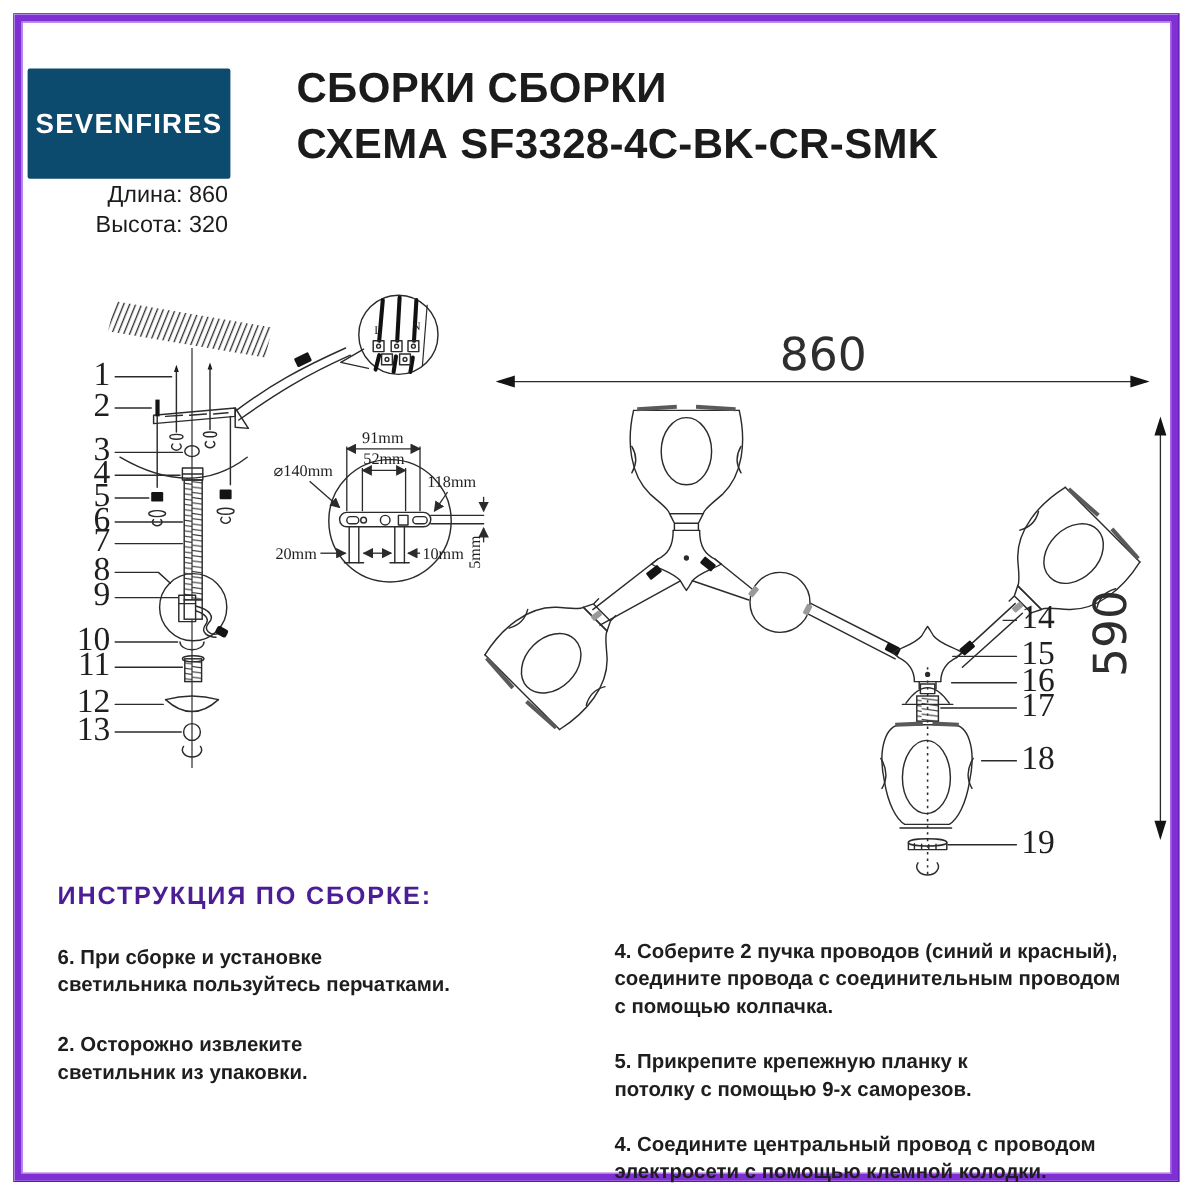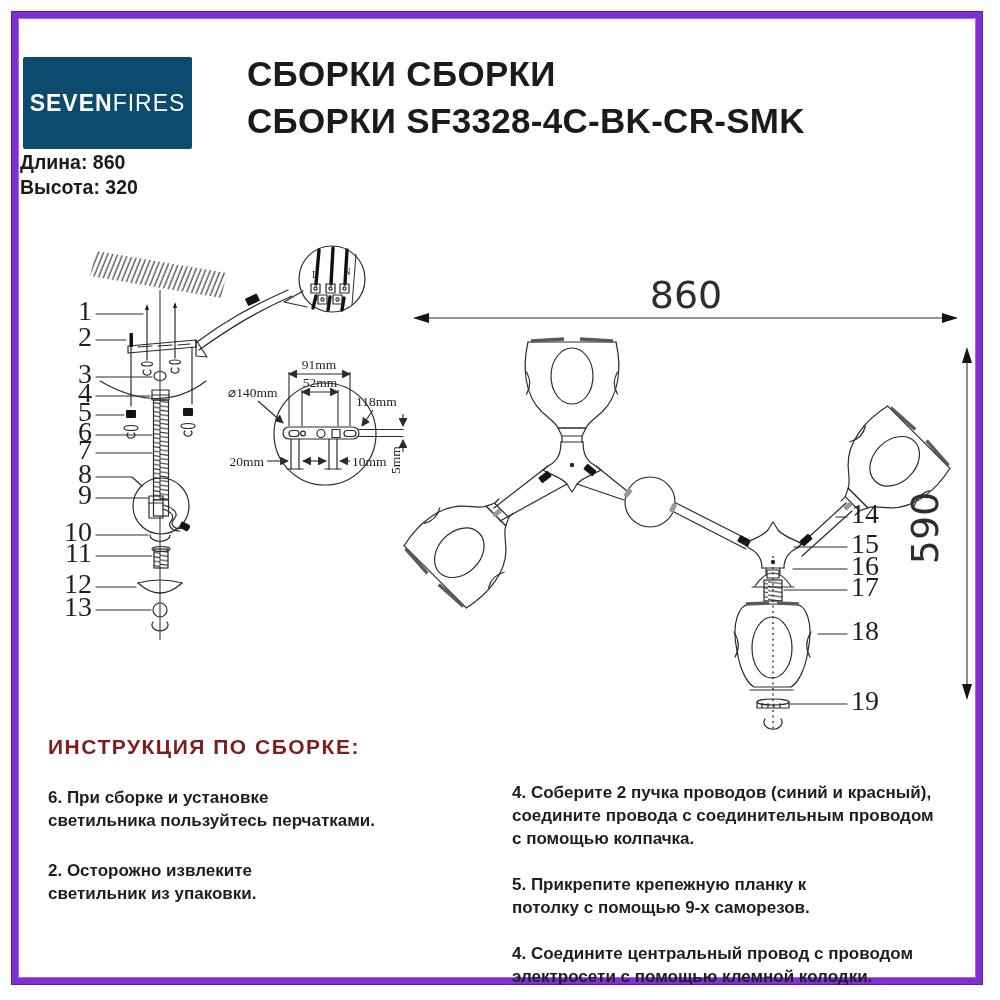--- a/index.html
+++ b/index.html
@@ -8,32 +8,32 @@
   .frame{position:absolute;left:12px;top:12px;width:970px;height:972px;box-sizing:border-box;
          border:6px solid #7e30d3;box-shadow:0 0 0 1px #5d1ca6, inset 0 0 0 1px #a express;}
   .frame{box-shadow:0 0 0 1px #5d1ca6, inset 0 0 0 1px #a express;}
   
   .frame{box-shadow:0 0 0 1px #5d1ca6, inset 0 0 0 1px #aa66e8;}
 
   .logo{position:absolute;left:23px;top:57px;width:169px;height:92px;background:#0c4a6e;
         display:flex;align-items:center;justify-content:center;color:#fff;font-size:23px;
         letter-spacing:1px;border-radius:2px;}
   .logo .b{font-weight:700;}
-  .logo .l{font-weight:400;}
+  .logo .l{font-weight:700;}
 
   .title{position:absolute;left:247px;top:50px;font-size:35px;line-height:47px;font-weight:700;
          letter-spacing:.3px;color:#1b1b1b;white-space:nowrap;}
 
-  .specs{position:absolute;left:20px;top:150px;width:170px;font-size:19.5px;
-         line-height:25px;font-weight:700;color:#1b1b1b;}
+  .specs{position:absolute;left:20px;top:150px;width:170px;text-align:right;font-size:19.5px;
+         line-height:25px;font-weight:400;color:#1b1b1b;}
 
   .diagram{position:absolute;left:30px;top:235px;width:945px;height:495px;}
 
   .instr-head{position:absolute;left:48px;top:735px;font-size:21px;font-weight:700;
-              letter-spacing:1.5px;color:#7f1d1d;}
+              letter-spacing:1.5px;color:#4c1d95;}
   .col{position:absolute;font-size:17px;line-height:23px;font-weight:600;color:#1e1e1e;}
   .col-left{left:48px;top:786px;width:470px;}
   .col-right{left:512px;top:781px;width:470px;}
   .col .item{white-space:pre-line;margin-bottom:27px;}
   .col-right .item{margin-bottom:23px;}
 
   
   .ln{fill:none;stroke:#2b2b2b;stroke-width:1.2;stroke-linecap:round;stroke-linejoin:round;}
   .ln-th{fill:none;stroke:#2b2b2b;stroke-width:1;}
   .rim{fill:none;stroke:#5a5a5a;stroke-width:3.4;stroke-linecap:butt;}
@@ -53,21 +53,21 @@
 <div class="page">
   <div class="frame"></div>
 
   <div class="logo">
     <span class="b">SEVEN</span>
       <span class="l">FIRES</span>
   </div>
 
   <div class="title">
     <div>СБОРКИ СБОРКИ</div>
-    <div>СБОРКИ SF3328-4C-BK-CR-SMK</div>
+    <div>СХЕМА SF3328-4C-BK-CR-SMK</div>
   </div>
 
   <div class="specs">
     <div><span>Длина:</span> <span>860</span></div>
     <div><span>Высота:</span> <span>320</span></div>
   </div>
 
   <svg class="diagram" viewBox="30 235 945 495">
     <defs>
       <pattern id="hatch" width="4.6" height="9" patternUnits="userSpaceOnUse" patternTransform="rotate(22)">

